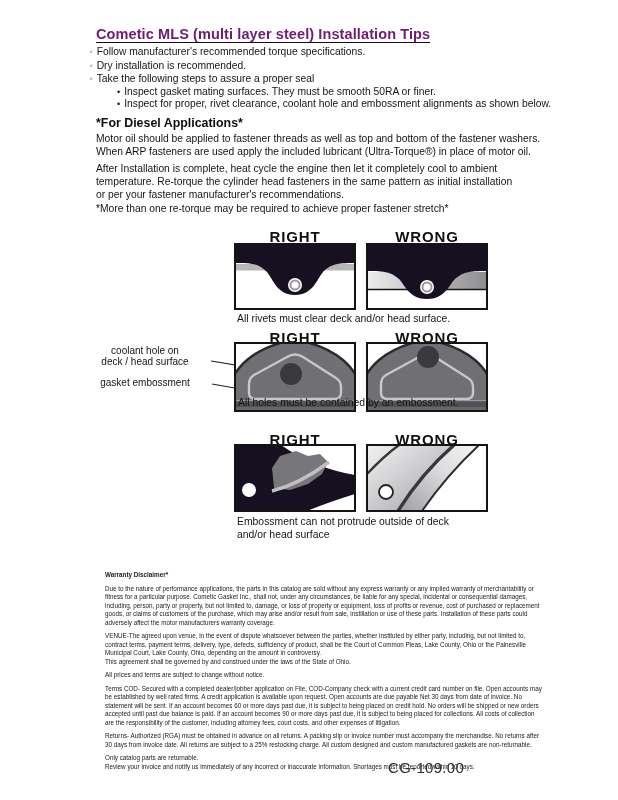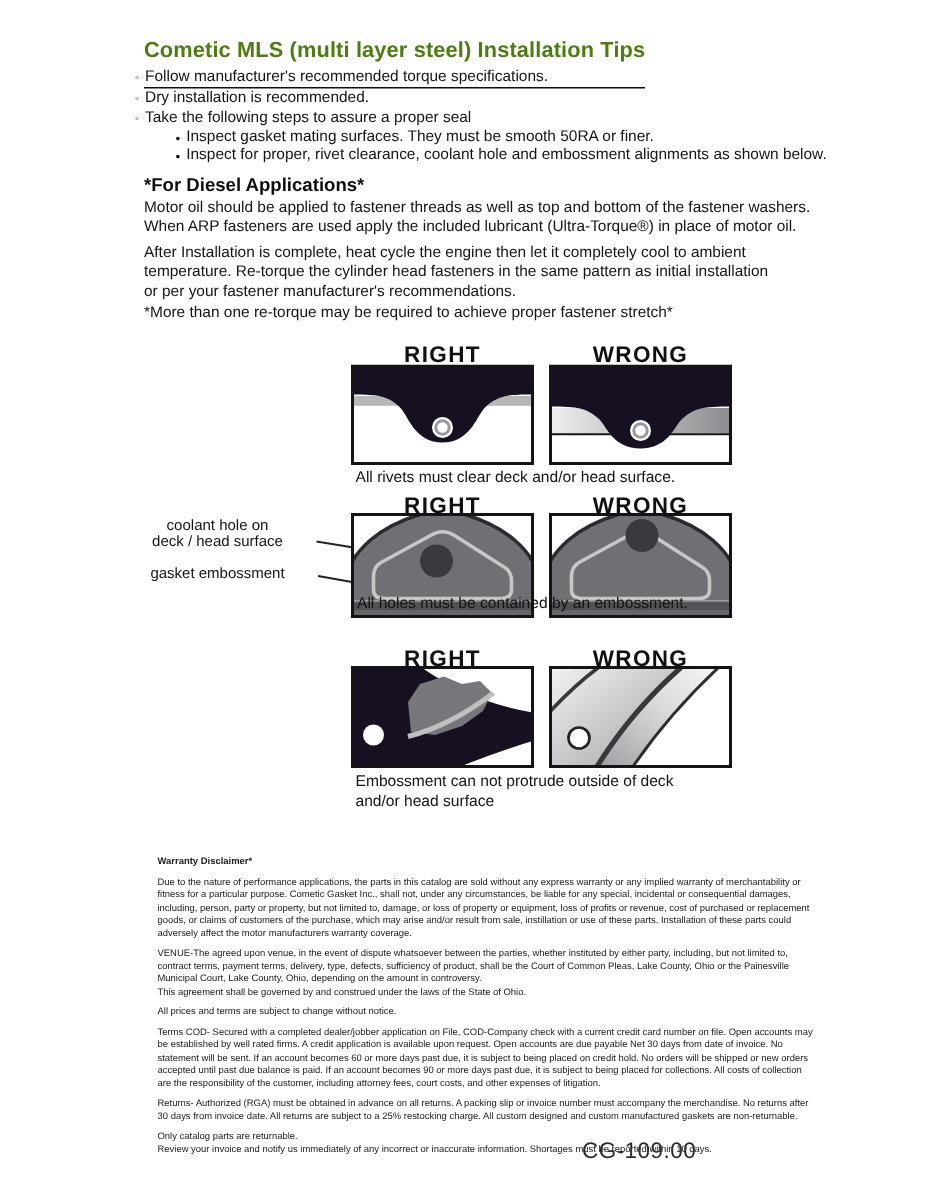--- a/index.html
+++ b/index.html
@@ -4,22 +4,22 @@
 <style>
   html,body{margin:0;padding:0;background:#ffffff;}
   .page{
     position:relative;width:618px;height:800px;background:#ffffff;overflow:hidden;
     font-family:"Liberation Sans","DejaVu Sans",sans-serif;color:#1a1a1a;
   }
   .abs{position:absolute;}
   .pre{white-space:pre-line;}
   
   .doc-title{
-    left:96px;top:26px;font-size:14.5px;font-weight:bold;color:#4d7c0f;
-    border-bottom:1.6px solid #0e0e0e;padding-bottom:16px;letter-spacing:0.1px;
+    left:96px;top:26px;font-size:14.5px;font-weight:bold;color:#701a75;
+    border-bottom:1.6px solid #0e0e0e;padding-bottom:0;letter-spacing:0.1px;
   }
   
   .tips{left:90px;top:45px;width:470px;font-size:10.3px;color:#141414;}
   .tip{display:flex;gap:4px;line-height:13.5px;}
   .tip.sub{margin-left:27px;line-height:12.2px;}
   .m1{font-size:7.5px;line-height:13.5px;}
   .m2{font-size:9px;line-height:12.2px;}
   
   .diesel-h{left:96px;top:116px;font-size:12.4px;font-weight:bold;color:#0e0e0e;}
   .body-p{left:96px;width:452px;font-size:10.3px;line-height:12.8px;color:#141414;}

